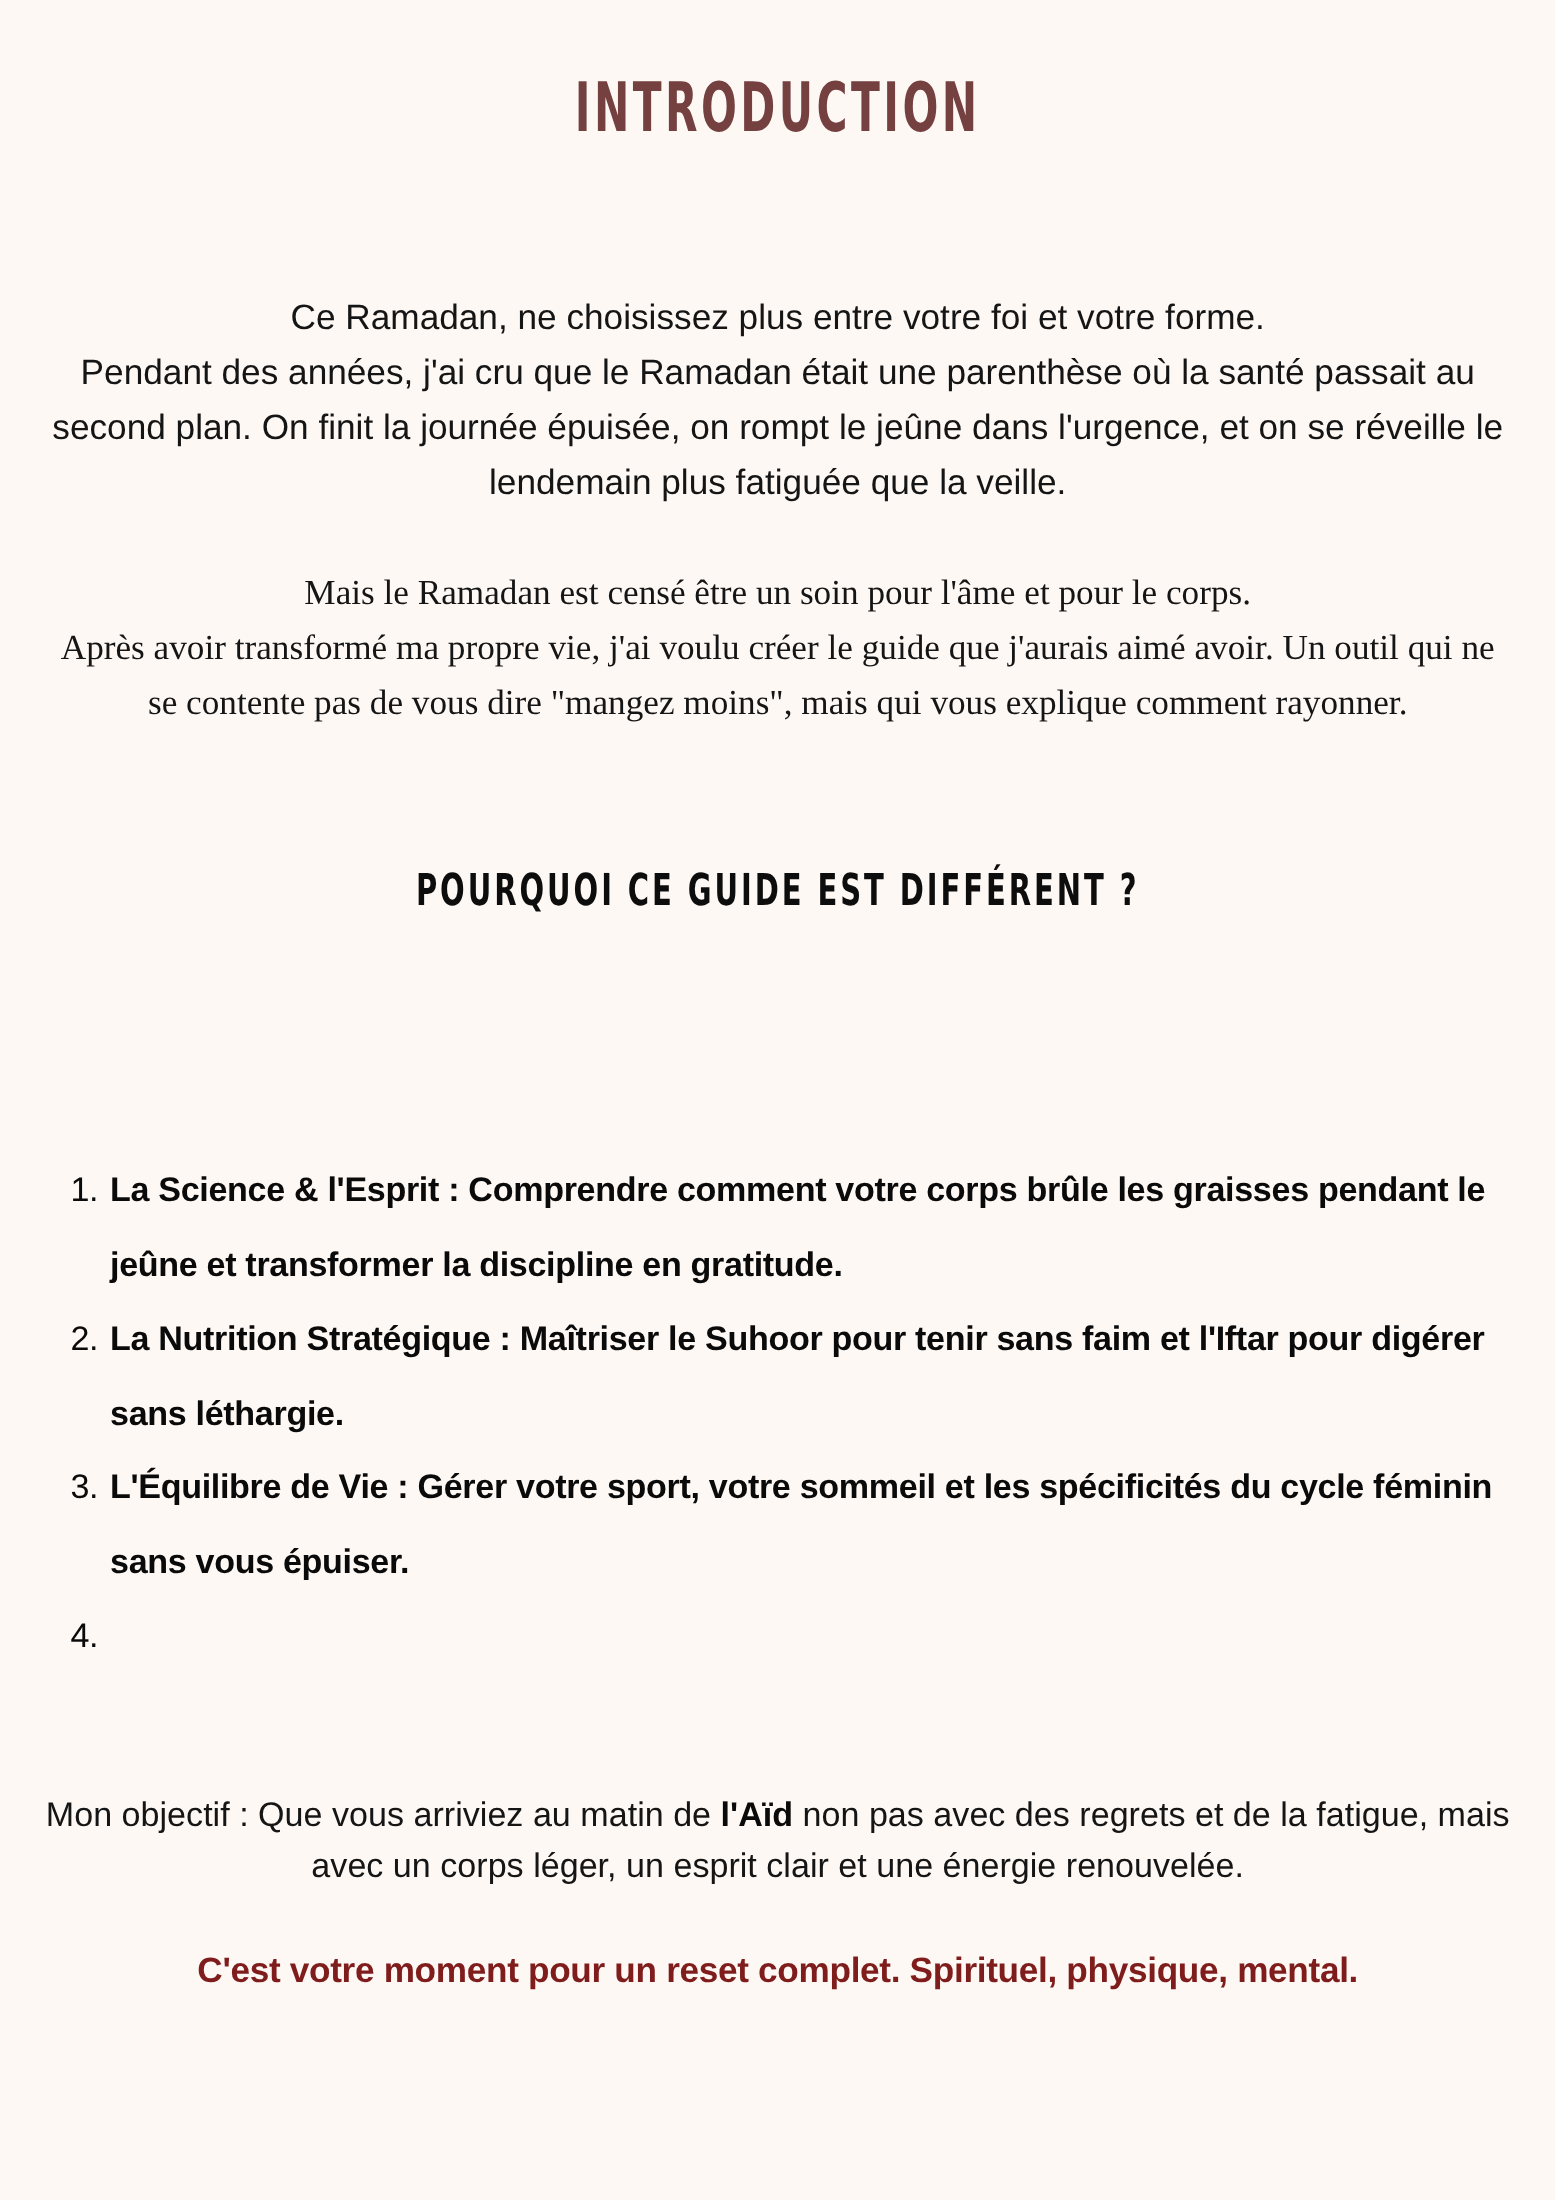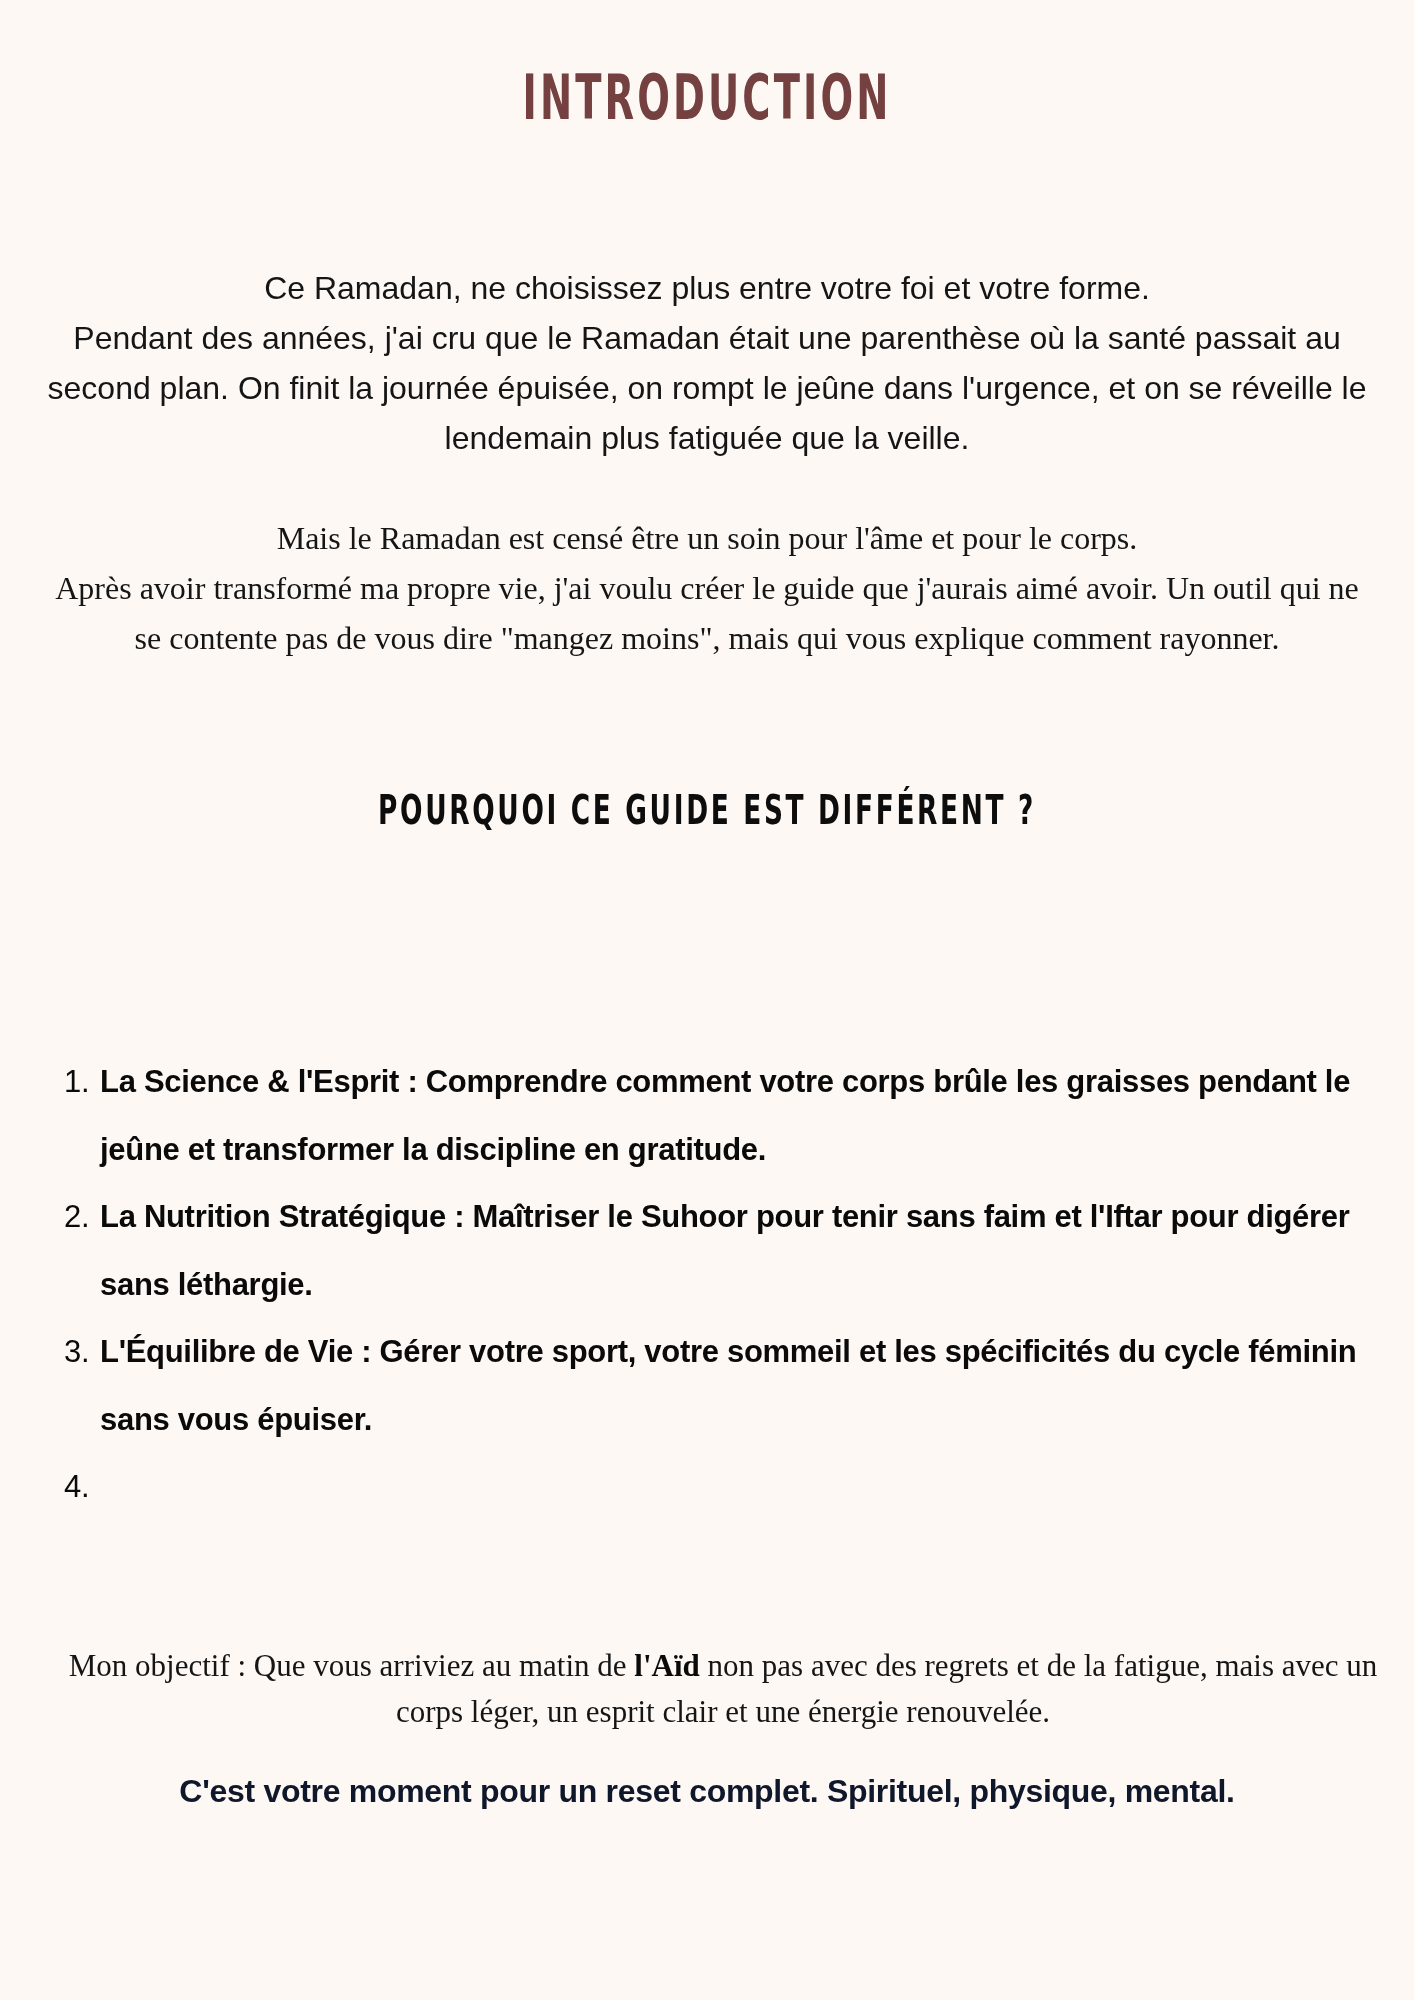--- a/index.html
+++ b/index.html
@@ -108,37 +108,36 @@
     }
     .objective {
       position: absolute;
       top: 1627px;
       left: 30px;
       width: 1354px;
       text-align: center;
       font-size: 31px;
       line-height: 46px;
       color: #151515;
-      margin: 16px;
-      font-family: Liberation Serif, serif;
+      margin: 0;
     }
     .objective b {
       font-weight: bold;
       color: #0a0a0a;
     }
     .closing {
       position: absolute;
       top: 1767px;
       left: 0;
       width: 1414px;
       text-align: center;
       font-size: 32px;
       line-height: 48px;
       font-weight: bold;
-      color: #0f172a;
+      color: #7f1d1d;
       margin: 0;
       letter-spacing: -0.3px;
     }
   </style>
 </head>
 <body>
 
 <div class="page">
 
   <h1 class="title">INTRODUCTION</h1>

